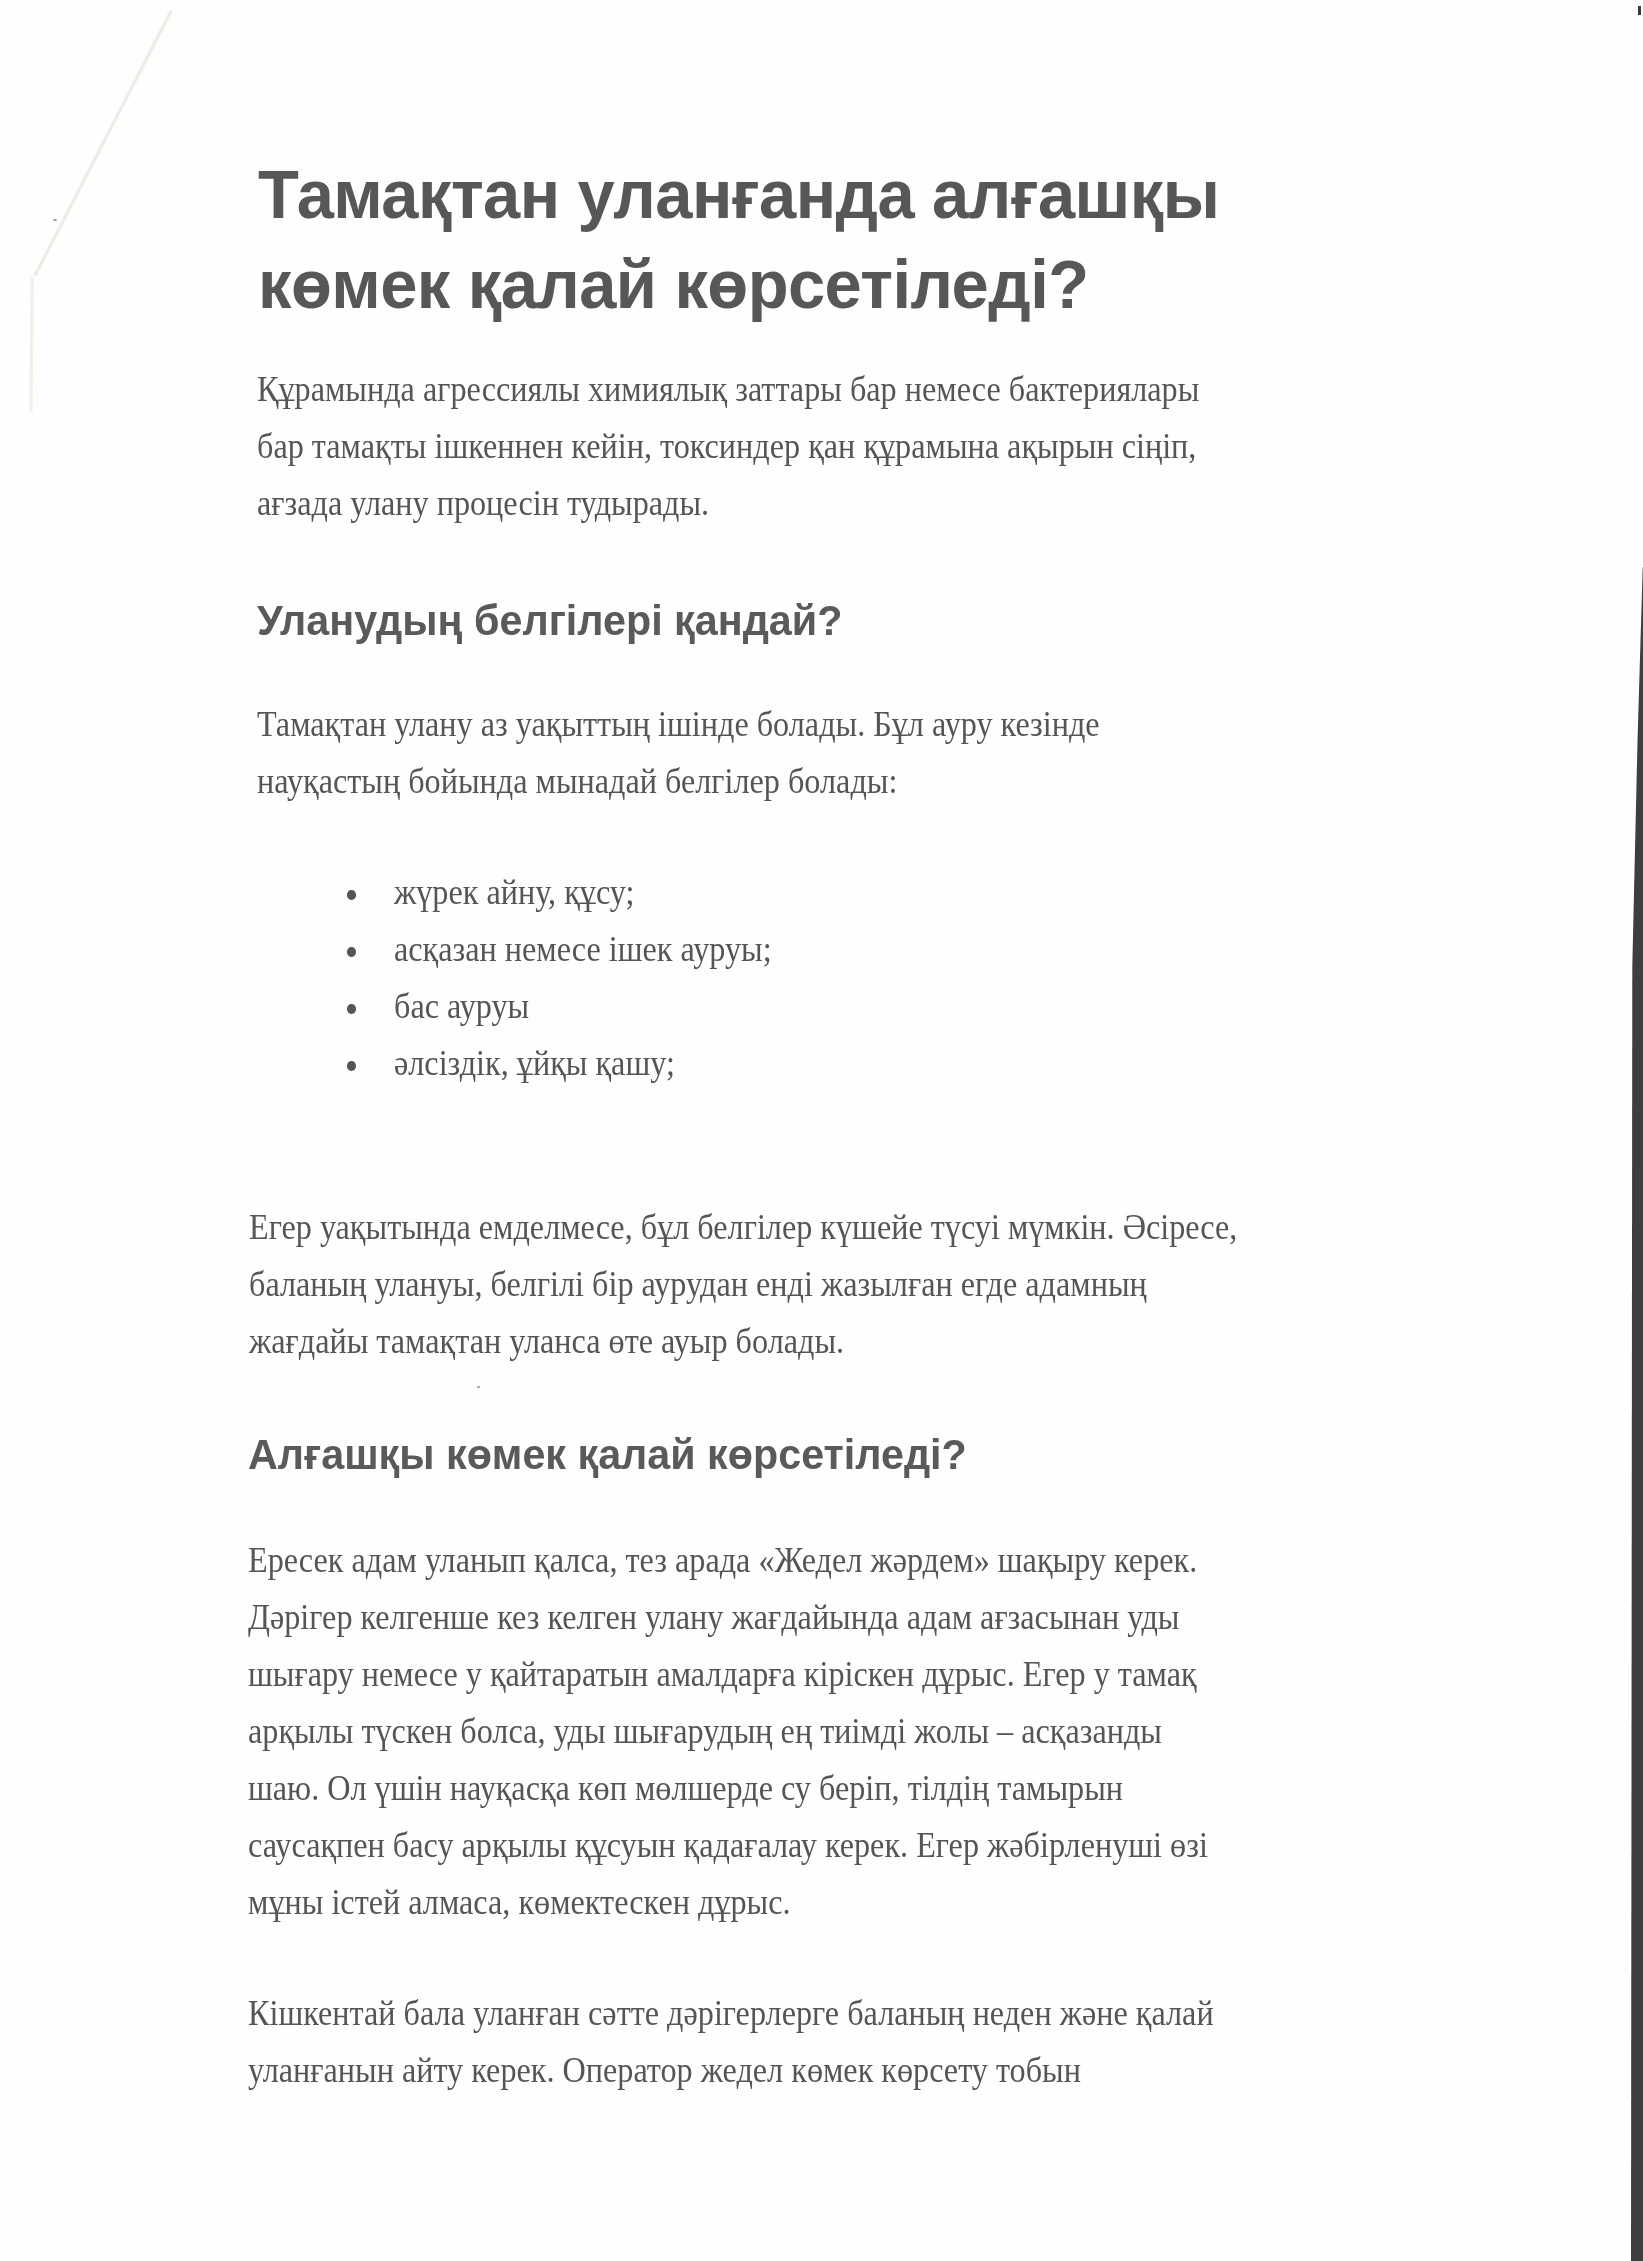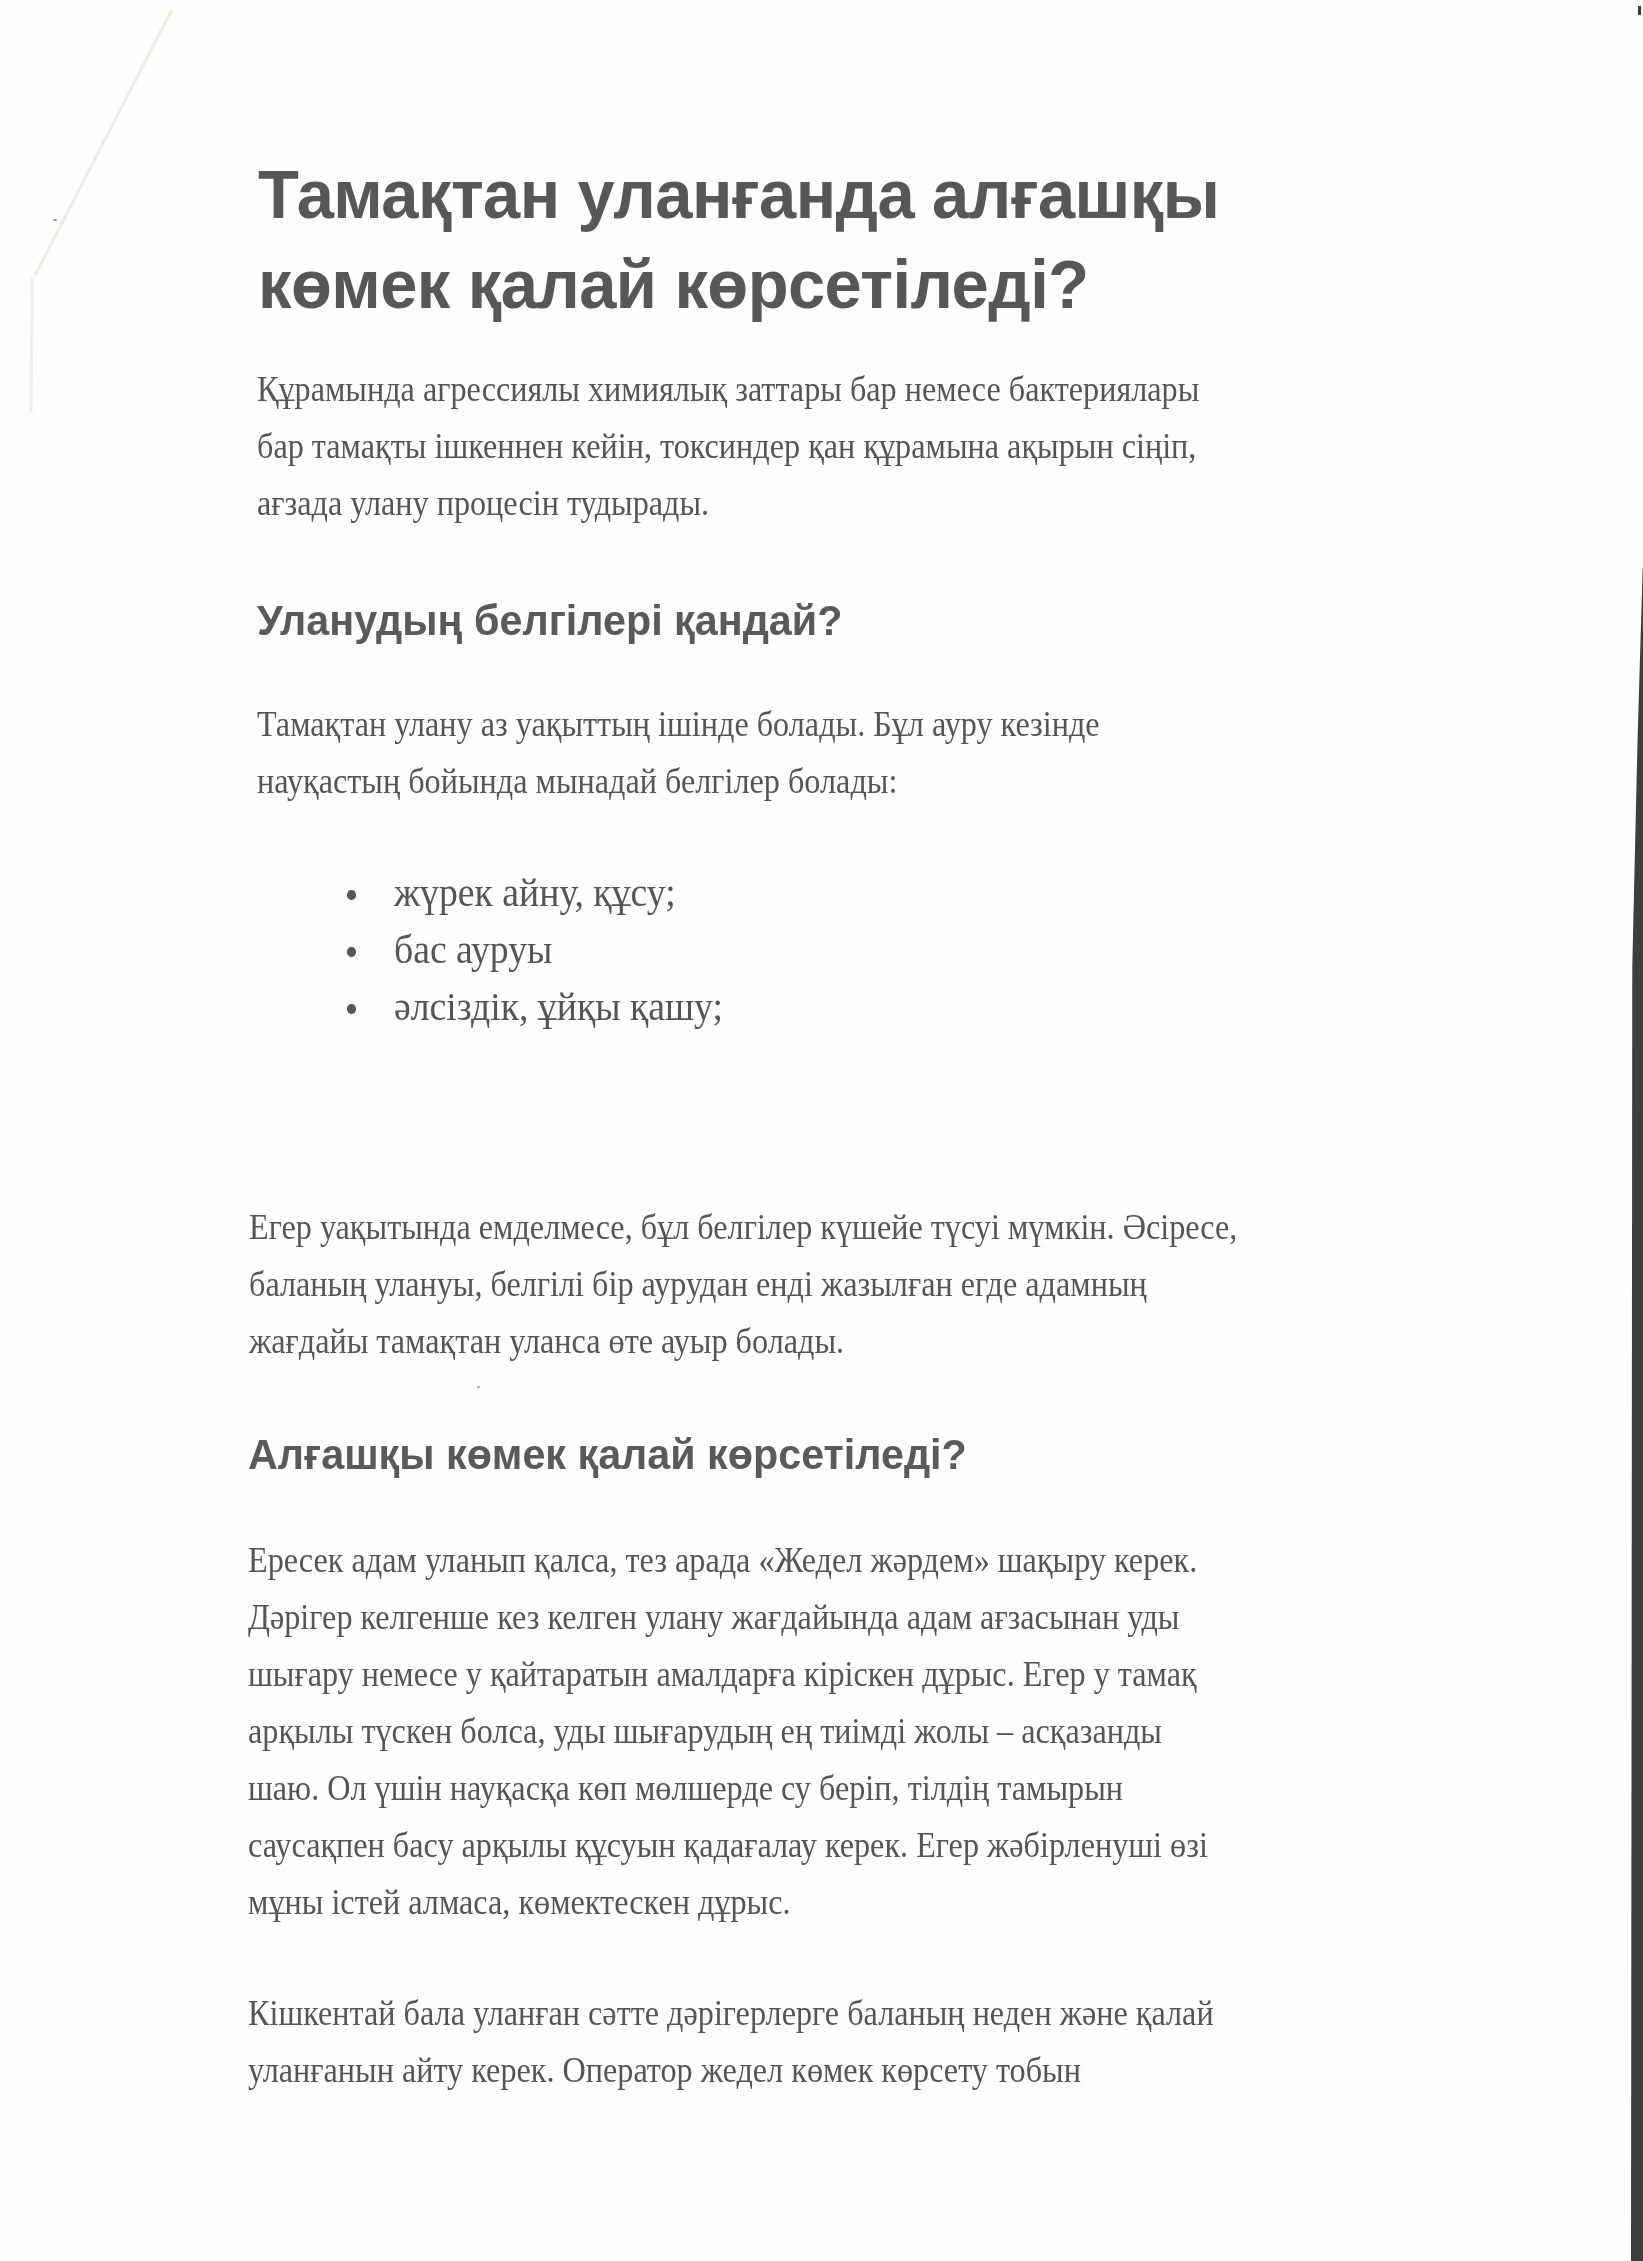--- a/index.html
+++ b/index.html
@@ -96,21 +96,21 @@
     .p-child   { left: 248px; top: 1985px; }
 
     .bullets {
       position: absolute;
       left: 342px;
       top: 864px;
       margin: 0;
       padding: 0;
       list-style: none;
       font-family: "Liberation Serif", serif;
-      font-size: 41px;
+      font-size: 35px;
       line-height: 57px;
       color: #555555;
     }
     .bullets li {
       position: relative;
       padding-left: 52px;
       white-space: nowrap;
       height: 57px;
     }
     .bullets .bullet-dot {
@@ -168,20 +168,24 @@
     <span class="line">науқастың бойында мынадай белгілер болады:</span>
   </p>
 
   <ul class="bullets">
     <li>
       <span class="bullet-dot"></span>
       <span class="bullet-text">жүрек айну, құсу;</span>
     </li>
     <li>
       <span class="bullet-dot"></span>
+      <span class="bullet-text">асқазан немесе ішек ауруы;</span>
+    </li>
+    <li>
+      <span class="bullet-dot"></span>
       <span class="bullet-text">бас ауруы</span>
     </li>
     <li>
       <span class="bullet-dot"></span>
       <span class="bullet-text">әлсіздік, ұйқы қашу;</span>
     </li>
   </ul>
 
   <p class="para p-warning">
     <span class="line">Егер уақытында емделмесе, бұл белгілер күшейе түсуі мүмкін. Әсіресе,</span>

